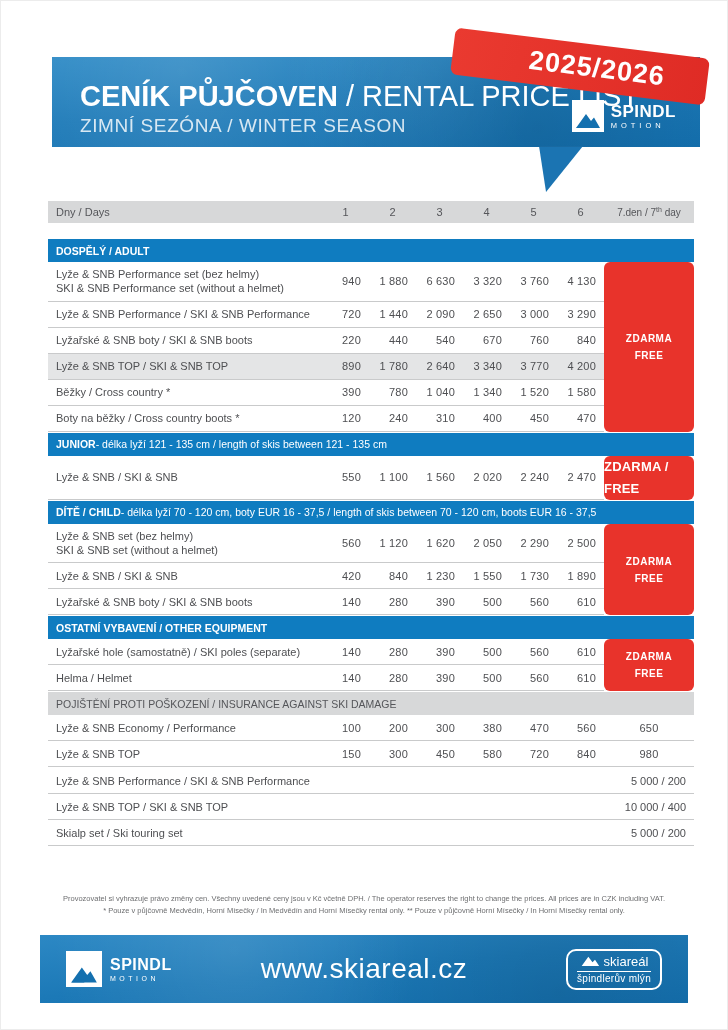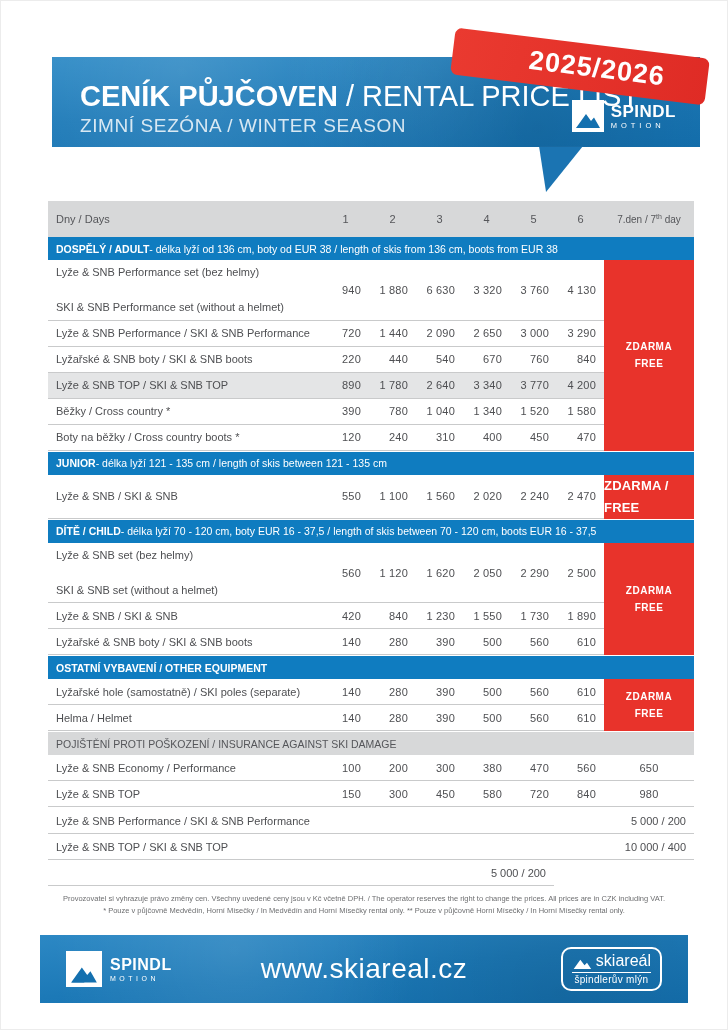--- a/index.html
+++ b/index.html
@@ -22,62 +22,62 @@
     border-radius:7px;transform:rotate(7deg);z-index:3;display:flex;align-items:center;justify-content:center;
     color:#fff;font-size:27px;font-weight:bold;letter-spacing:1px;padding-left:34px;box-sizing:border-box;}
   .spindl{position:absolute;right:24px;bottom:15px;display:flex;align-items:center;gap:7px;z-index:2;}
   .spindl .sq{width:32px;height:32px;background:#fff;display:flex;align-items:flex-end;justify-content:center;}
   .spindl .txt{color:#fff;line-height:1;}
   .spindl .nm{font-size:17px;font-weight:bold;letter-spacing:.5px;}
   .spindl .mo{font-size:7.5px;letter-spacing:4px;margin-top:2px;}
 
   
   .tablewrap{position:absolute;left:48px;top:201px;width:646px;}
-  .day-header{display:grid;grid-template-columns:274px repeat(6,47px) 90px;background:#d7d8d9;height:36px;
+  .day-header{display:grid;grid-template-columns:274px repeat(6,47px) 90px;background:#d7d8d9;height:22px;
     align-items:center;font-size:11px;color:#55565a;}
   .day-header .dh-label{padding-left:8px;}
   .day-header .dh-num{text-align:center;}
   .day-header .dh-last{text-align:center;font-size:10px;}
   .day-header sup{font-size:7px;}
 
   .section{display:grid;grid-template-columns:274px repeat(6,47px) 90px;margin-top:1px;position:relative;}
-  #table-sections .section:first-child{margin-top:0;}
+  #table-sections .section:first-child{margin-top:16px;}
   .section.dep{grid-template-columns:1fr 140px;}
   .sec-header{grid-column:1/-1;height:23px;display:flex;align-items:center;padding:0 8px;font-size:10.5px;white-space:nowrap;}
   .sec-header.blue{background:#0f7cc0;color:#fff;}
   .sec-header.blue b{font-weight:bold;}
   .sec-header.gray{background:#d7d8d9;color:#55565a;}
   .sec-header.split{justify-content:space-between;}
   .cell{border-bottom:1px solid #c9cacb;display:flex;align-items:center;font-size:11px;color:#4e4f52;min-height:25px;background:#fff;}
   .cell.label{padding-left:8px;}
-  .cell.label.two{flex-direction:column;align-items:flex-start;justify-content:center;line-height:1.3;padding:5px 0 5px 8px;min-height:38px;box-sizing:border-box;gap:21px;}
+  .cell.label.two{flex-direction:column;align-items:flex-start;justify-content:center;line-height:1.3;padding:5px 0 5px 8px;min-height:38px;box-sizing:border-box;}
   .cell.num{justify-content:flex-end;padding-right:8px;letter-spacing:.2px;}
   .cell.num.last{justify-content:center;padding-right:0;}
   .cell.hl{background:#e4e5e6;}
   .free{background:#e8332b;grid-column:8;color:#fff;display:flex;flex-direction:column;align-items:center;justify-content:center;
-    font-weight:bold;font-size:10px;line-height:1.7;letter-spacing:.5px;z-index:1;}
+    font-weight:bold;font-size:10px;line-height:1.7;letter-spacing:.5px;z-index:1;border-radius:6px;}
   .free.inline{flex-direction:row;font-size:13px;letter-spacing:.2px;}
   .dep-val{justify-content:flex-end;padding-right:8px;}
 
   
   .footnotes{position:absolute;left:42px;right:42px;top:893px;text-align:center;font-size:7.5px;line-height:1.65;color:#6d6e70;}
   .footerbar{position:absolute;left:40px;top:935px;width:648px;height:68px;
     background:linear-gradient(175deg,#2c88c4 0%,#1c79b7 50%,#1470af 100%);
     display:flex;align-items:center;justify-content:space-between;padding:0 26px;box-sizing:border-box;}
   .footerbar::after{content:"";position:absolute;inset:0;pointer-events:none;
     background:radial-gradient(circle at 30% 20%,rgba(255,255,255,.10),transparent 40%),
                radial-gradient(circle at 80% 85%,rgba(0,0,0,.10),transparent 45%);}
   .spindl2{display:flex;align-items:center;gap:8px;z-index:1;}
   .spindl2 .sq{width:36px;height:36px;background:#fff;display:flex;align-items:flex-end;justify-content:center;}
   .spindl2 .txt{color:#fff;line-height:1;}
   .spindl2 .nm{font-size:16px;font-weight:bold;letter-spacing:.5px;}
   .spindl2 .mo{font-size:7px;letter-spacing:3.5px;margin-top:2px;}
   .url{position:absolute;left:0;right:0;text-align:center;color:#fff;font-size:28px;letter-spacing:.5px;z-index:1;}
   .arealogo{border:2px solid #fff;border-radius:10px;padding:3px 9px 4px;color:#fff;text-align:center;z-index:1;}
-  .arealogo .r1{display:flex;align-items:flex-end;justify-content:center;gap:4px;font-size:16px;}
+  .arealogo .r1{display:flex;align-items:center;justify-content:center;gap:4px;font-size:13px;}
   .arealogo .dv{border-top:1px solid #fff;margin:2px 0 1px;}
   .arealogo .r2{font-size:10px;letter-spacing:.3px;}
 </style>
 </head>
 <body>
 
 <div class="page">
 
   <div class="banner">
     <div class="banner-title"><span class="tb">CENÍK PŮJČOVEN</span><span> / RENTAL PRICE LIST</span></div>
@@ -106,21 +106,20 @@
       <div class="dh-num">3</div>
       <div class="dh-num">4</div>
       <div class="dh-num">5</div>
       <div class="dh-num">6</div>
       <div class="dh-last"><span>7.den / 7</span><sup>th</sup><span> day</span></div>
     </div>
     <div id="table-sections">
         <div class="section">
           <div class="sec-header blue">
             <b>DOSPĚLÝ / ADULT</b>
-            <span> - délka lyží od 136 cm, boty od EUR 38 / length of skis from 136 cm, boots from EUR 38</span>
           </div>
           <div class="cell label two">
             <div>Lyže &amp; SNB Performance set (bez helmy)</div>
             <div>SKI &amp; SNB Performance set (without a helmet)</div>
           </div>
           <div class="cell num">940</div>
           <div class="cell num">1 880</div>
           <div class="cell num">6 630</div>
           <div class="cell num">3 320</div>
           <div class="cell num">3 760</div>
@@ -274,20 +273,21 @@
           <div class="cell num">580</div>
           <div class="cell num">720</div>
           <div class="cell num">840</div>
           <div class="cell num last">980</div>
         </div>
         <div class="section dep">
           <div class="cell label">Lyže &amp; SNB Performance / SKI &amp; SNB Performance</div>
           <div class="cell dep-val">5 000 / 200</div>
           <div class="cell label">Lyže &amp; SNB TOP / SKI &amp; SNB TOP</div>
           <div class="cell dep-val">10 000 / 400</div>
+          <div class="cell label">Skialp set / Ski touring set</div>
           <div class="cell dep-val">5 000 / 200</div>
         </div>
       </div>
   </div>
 
   <div class="footnotes">
     <div>Provozovatel si vyhrazuje právo změny cen. Všechny uvedené ceny jsou v Kč včetně DPH. / The operator reserves the right to change the prices. All prices are in CZK including VAT.</div>
     <div>* Pouze v půjčovně Medvědín, Horní Mísečky / In Medvědín and Horní Mísečky rental only. ** Pouze v půjčovně Horní Mísečky / In Horní Mísečky rental only.</div>
   </div>
 

